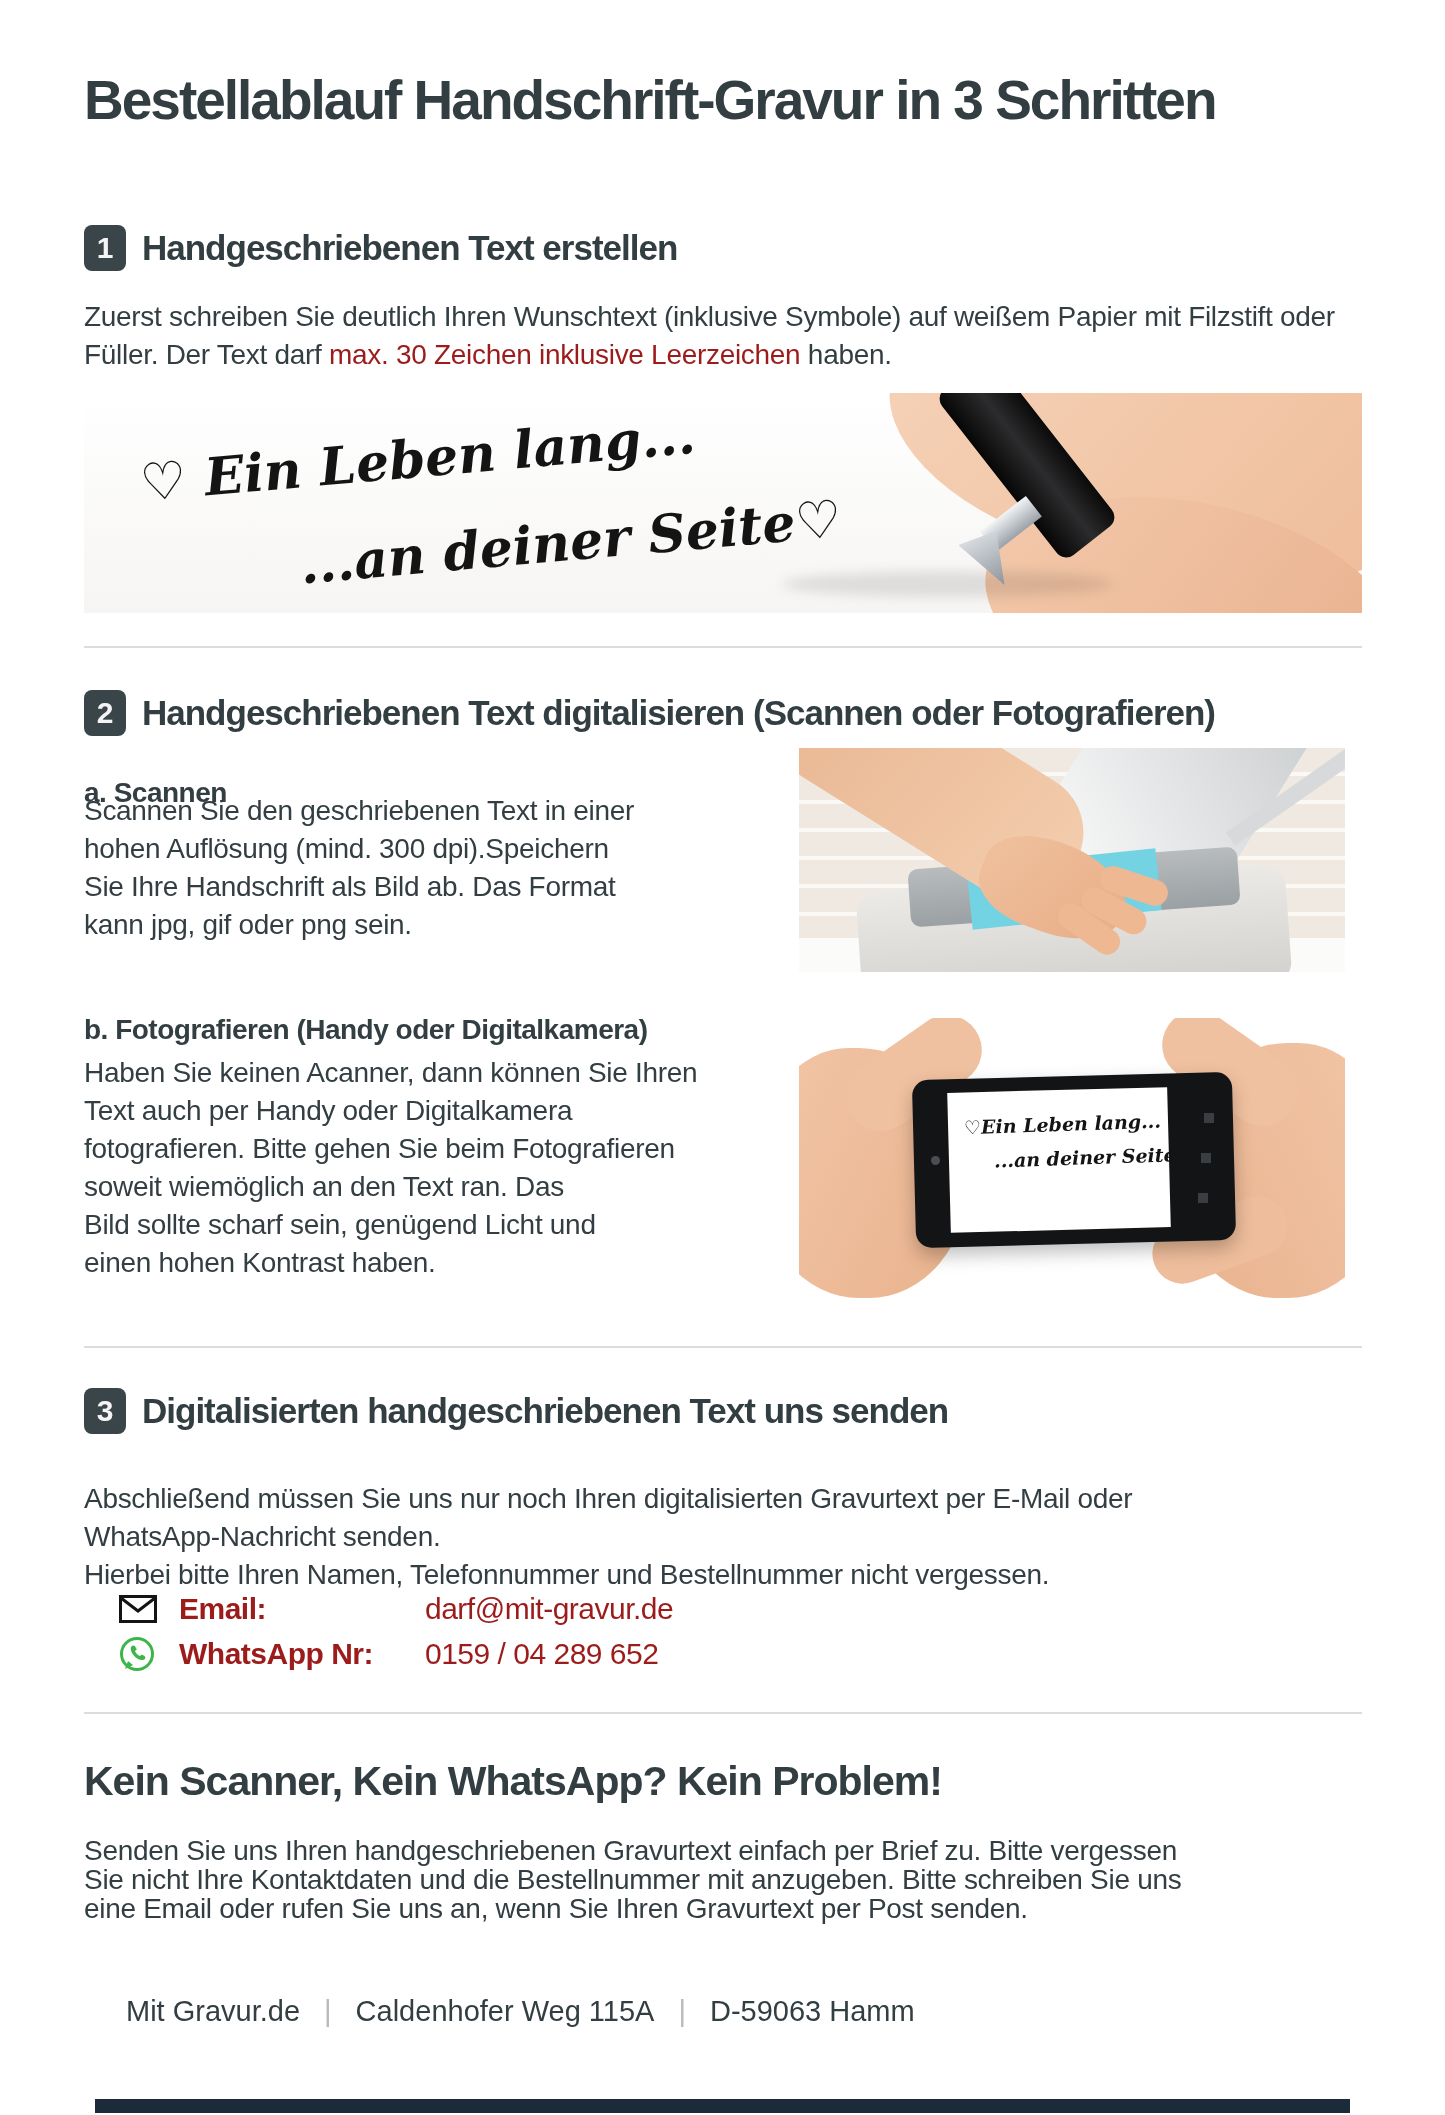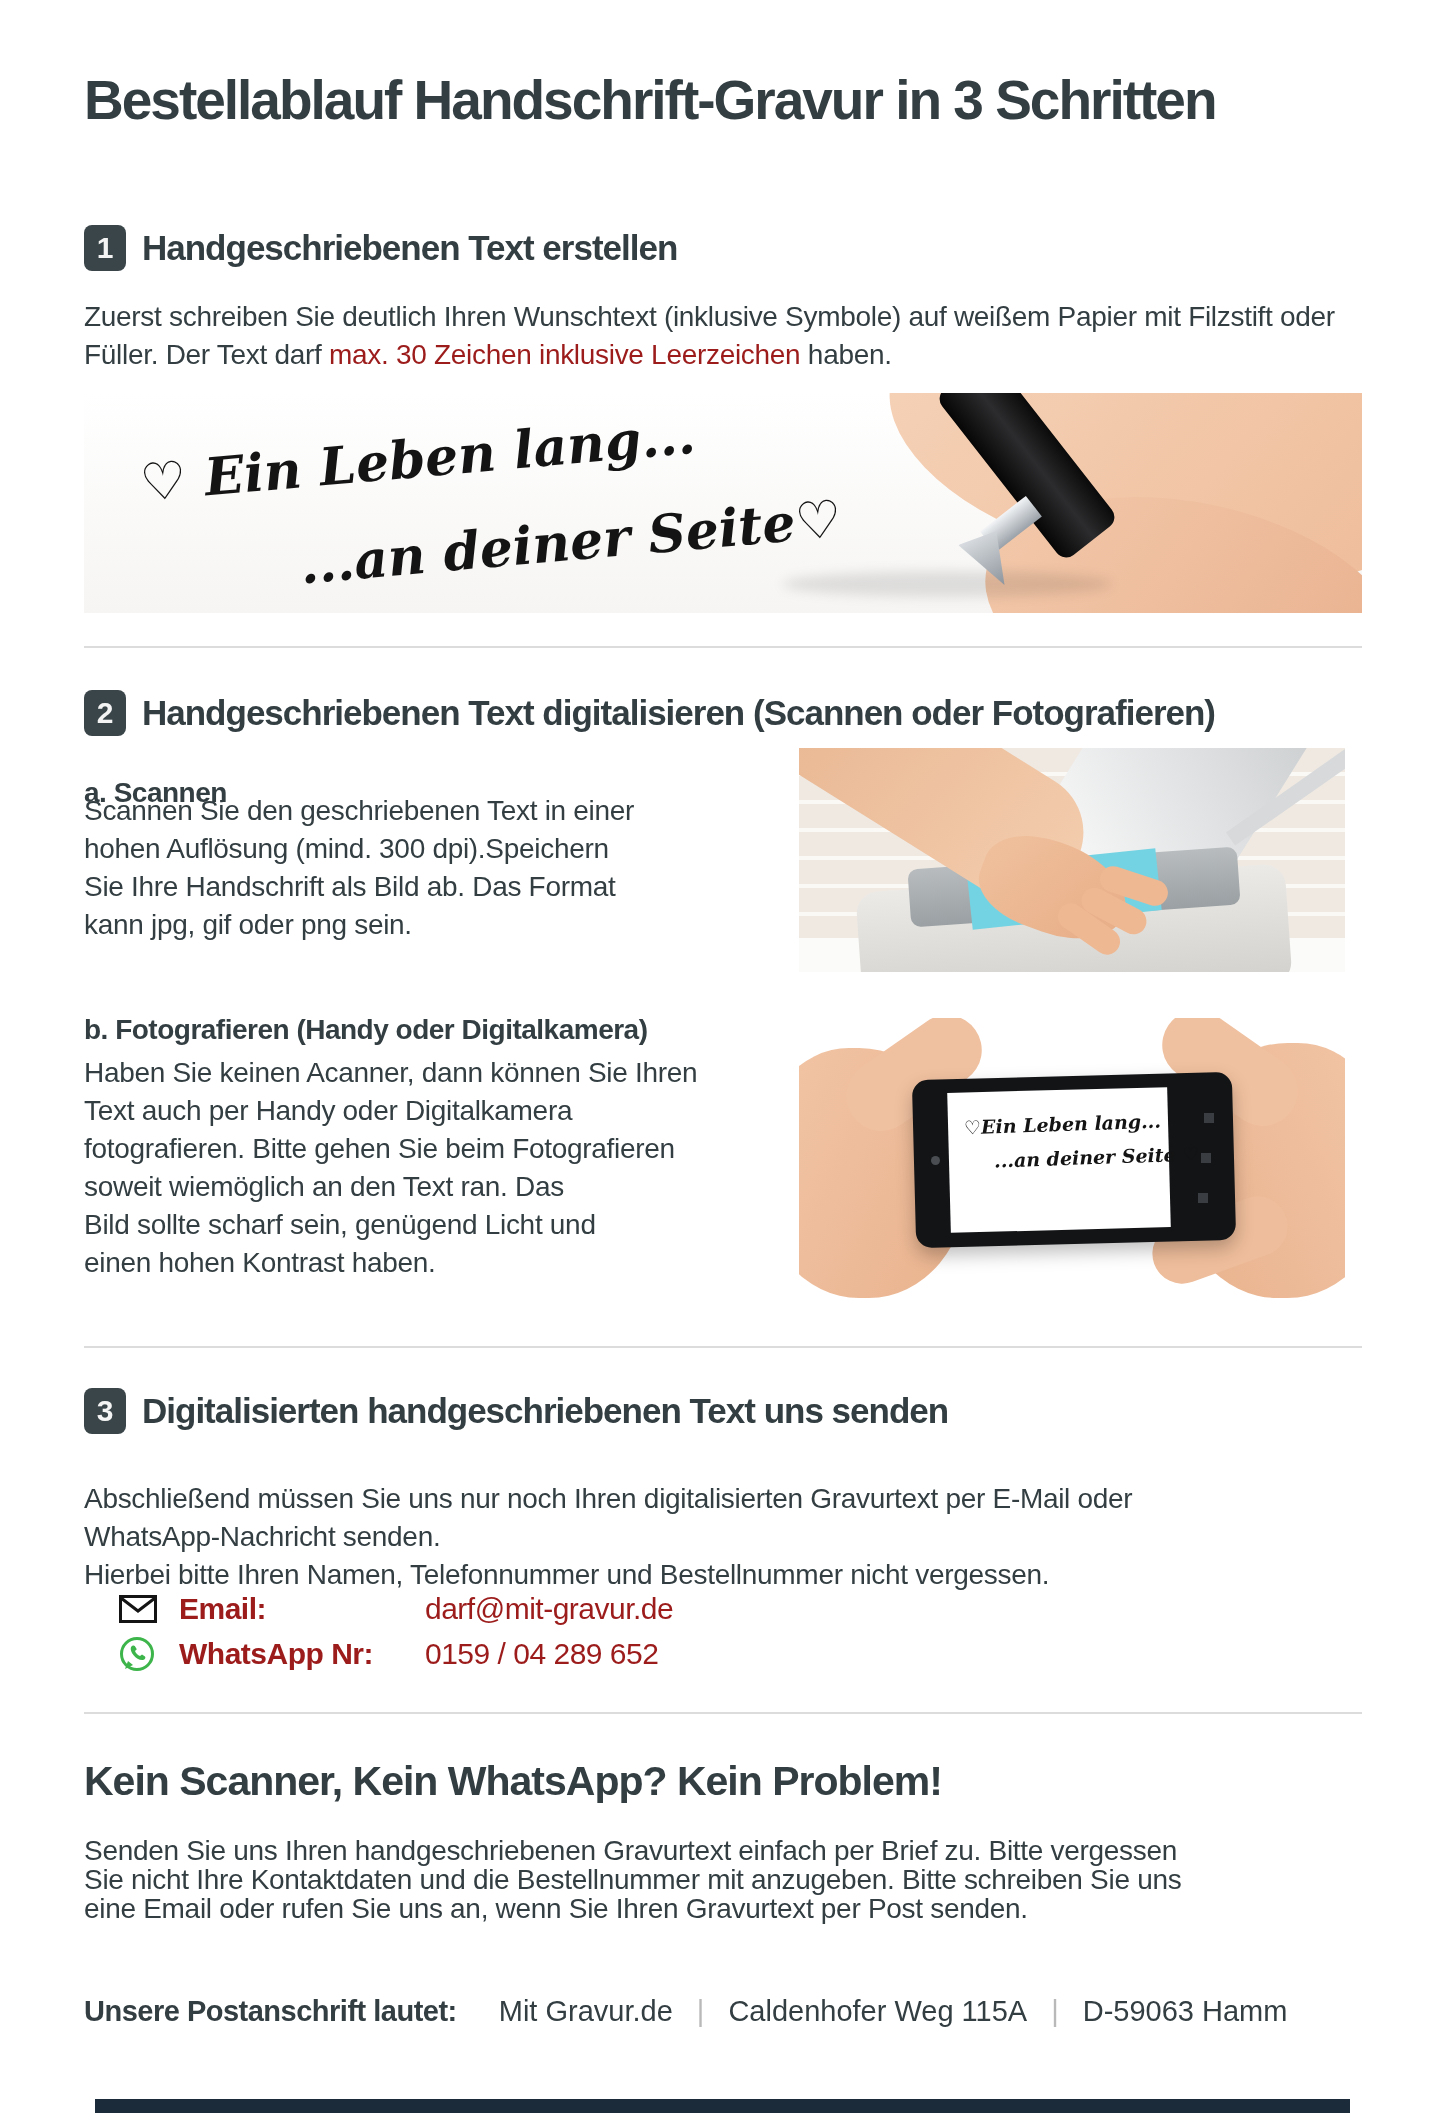--- a/index.html
+++ b/index.html
@@ -221,21 +221,20 @@
   </div>
 
   <div class="abs divider" style="top:1712px;"></div>
 
   <div class="abs big-heading" style="left:84px;top:1758px;">Kein Scanner, Kein WhatsApp? Kein Problem!</div>
   <div class="abs body-text ml" style="left:84px;top:1836px;width:1300px;line-height:29px;">Senden Sie uns Ihren handgeschriebenen Gravurtext einfach per Brief zu. Bitte vergessen
 Sie nicht Ihre Kontaktdaten und die Bestellnummer mit anzugeben. Bitte schreiben Sie uns
 eine Email oder rufen Sie uns an, wenn Sie Ihren Gravurtext per Post senden.</div>
 
   <div class="abs footer-line">
-    <span class="footer-label">Unsere Postanschrift lautet:</span>
     <span style="width:42px;"></span>
     <span>Mit Gravur.de</span>
     <span class="footer-sep">|</span>
     <span>Caldenhofer Weg 115A</span>
     <span class="footer-sep">|</span>
     <span>D-59063 Hamm</span>
   </div>
 
   <div class="abs footer-bar"></div>
 

